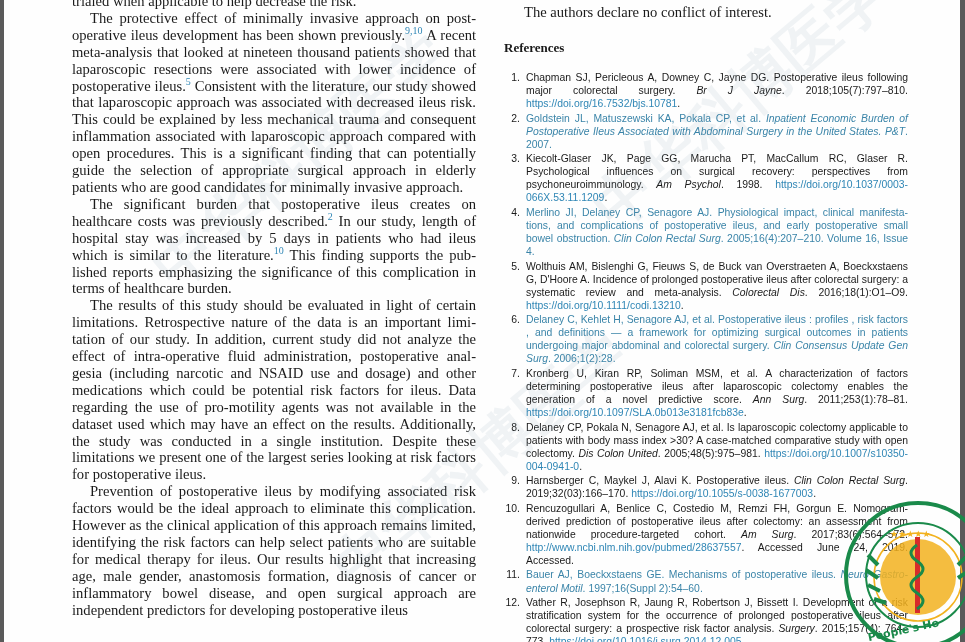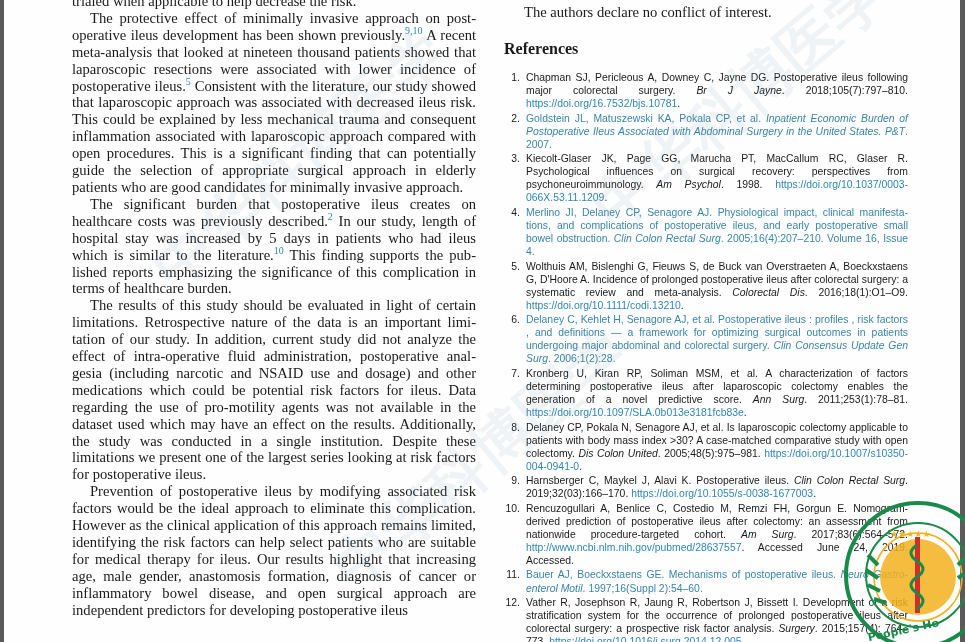--- a/index.html
+++ b/index.html
@@ -17,21 +17,21 @@
     text-align: justify; hyphens: manual;
   }
   .col-left p { margin: 0; text-indent: 18px; }
   .col-left p.noindent { text-indent: 0; }
   sup.cite { color: #2f86b5; font-size: 10px; vertical-align: 6px; line-height: 0; }
   .col-right {
     position: absolute; left: 504px; top: 0; width: 404px;
     font-family: "Liberation Sans", sans-serif;
   }
   .coi { font-family: "Liberation Serif", serif; font-size: 14.6px; position: absolute; left: 20px; top: 4px; white-space: nowrap; }
-  .refs-heading { position: absolute; left: 0; top: 40px; font-family: "Liberation Serif", serif; font-weight: bold; font-size: 16px; }
+  .refs-heading { position: absolute; left: 0; top: 40px; font-family: "Liberation Serif", serif; font-weight: bold; font-size: 13px; }
   ol.refs {
     position: absolute; left: 0; top: 71px; width: 404px; margin: 0; padding: 0; list-style: none;
     font-size: 10.4px; line-height: 13.1px; text-align: justify;
   }
   ol.refs li { position: relative; padding-left: 22px; margin-bottom: 1.3px; }
   ol.refs li .num { position: absolute; left: 0; width: 16px; text-align: right; }
   ol.refs li.linked .body { color: #3a84a8; }
   .doi { color: #2f86b5; }
   i { font-style: italic; }
   .watermark {

